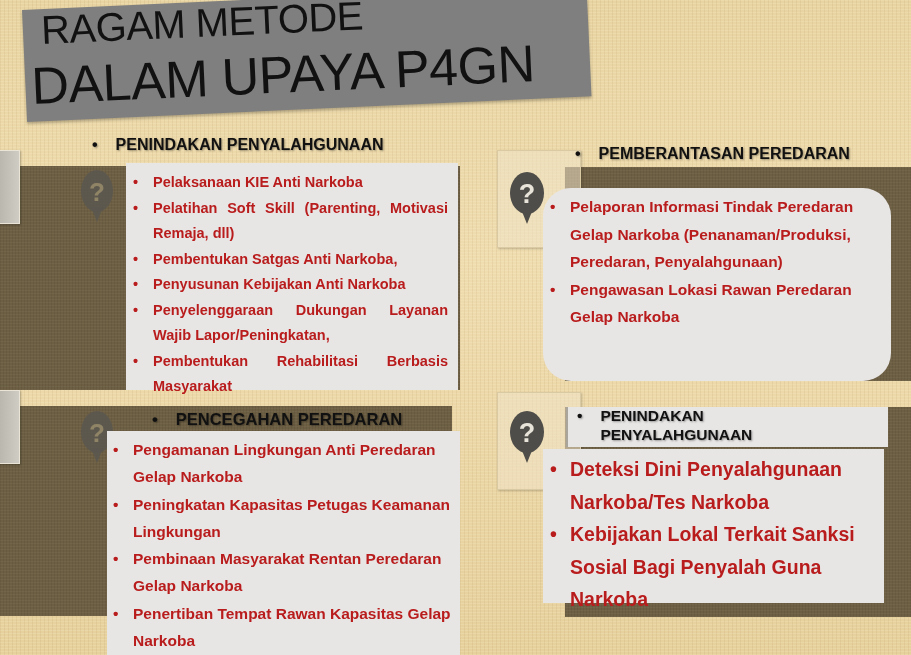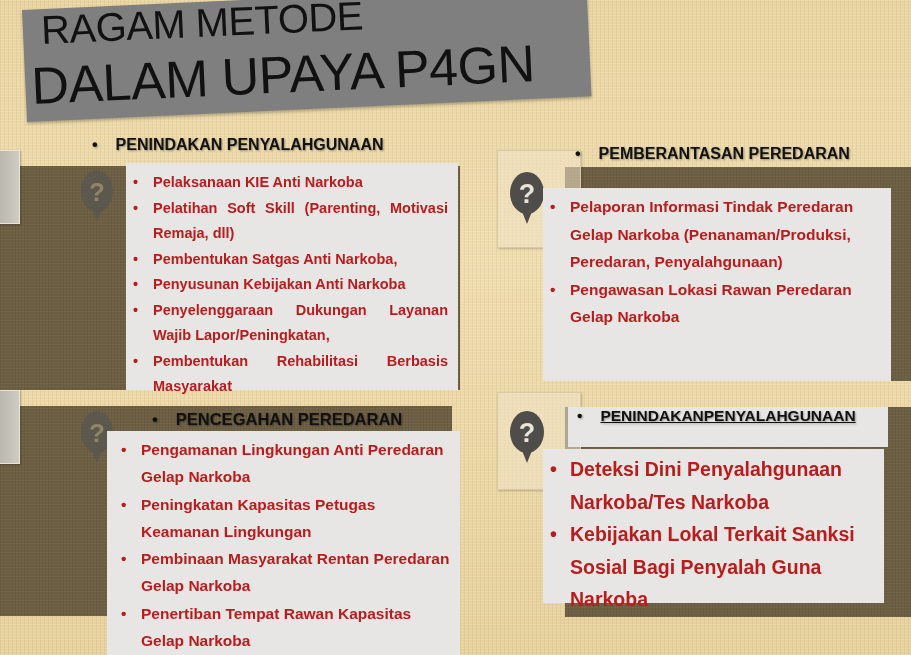--- a/index.html
+++ b/index.html
@@ -105,62 +105,62 @@
   <svg class="qicon" width="36" height="54" viewBox="0 0 36 54">
     <ellipse cx="18" cy="22" rx="17" ry="21" fill="#4f4d49"></ellipse>
     <polygon points="12,38 24,38 18,53" fill="#4f4d49"></polygon>
     <text x="18" y="32" text-anchor="middle" font-family="Liberation Sans, sans-serif" font-weight="bold" font-size="27" fill="#e8e4da">?</text>
   </svg>
 </div>
 <div class="abs section-heading" style="left:575px;top:145px;font-size:16px;">
   <span class="hb">•</span>
     <span>PEMBERANTASAN PEREDARAN</span>
 </div>
-<div class="abs panel" style="left:543px;top:188px;width:348px;height:193px;padding:5px 10px 0 27px;">
+<div class="abs panel" style="left:543px;top:188px;width:348px;height:193px;padding:5px 10px 0 27px;border-radius:28px;">
   <ul class="items" style="font-size:15.5px;line-height:27.5px;">
     <li>Pelaporan Informasi Tindak Peredaran Gelap Narkoba (Penanaman/Produksi, Peredaran, Penyalahgunaan)</li>
     <li>Pengawasan Lokasi Rawan Peredaran Gelap Narkoba</li>
   </ul>
 </div>
 
 <div class="abs band" style="left:0;top:406px;width:452px;height:210px;"></div>
 <div class="abs stub" style="left:-2px;top:390px;width:20px;height:72px;"></div>
 <div class="abs" style="left:80px;top:410px;">
   <svg class="qicon" width="34" height="54" viewBox="0 0 34 54">
     <ellipse cx="17" cy="22" rx="16" ry="21" fill="#5a5750" opacity="0.85"></ellipse>
     <polygon points="11,38 23,38 17,53" fill="#5a5750" opacity="0.85"></polygon>
     <text x="17" y="32" text-anchor="middle" font-family="Liberation Sans, sans-serif" font-weight="bold" font-size="26" fill="#8f8466">?</text>
   </svg>
 </div>
 <div class="abs section-heading" style="left:152px;top:410px;font-size:16.5px;">
   <span class="hb">•</span>
     <span>PENCEGAHAN PEREDARAN</span>
 </div>
 <div class="abs panel" style="left:107px;top:431px;width:353px;height:224px;padding:5px 8px 0 26px;">
-  <ul class="items" style="font-size:15.5px;line-height:27.3px;margin-left:8px;">
+  <ul class="items" style="font-size:15.5px;line-height:27.3px;">
     <li>Pengamanan Lingkungan Anti Peredaran Gelap Narkoba</li>
     <li>Peningkatan Kapasitas Petugas Keamanan Lingkungan</li>
     <li>Pembinaan Masyarakat Rentan Peredaran Gelap Narkoba</li>
     <li>Penertiban Tempat Rawan Kapasitas Gelap Narkoba</li>
   </ul>
 </div>
 
 <div class="abs band" style="left:565px;top:407px;width:346px;height:210px;"></div>
 <div class="abs frame" style="left:497px;top:392px;width:82px;height:96px;"></div>
 <div class="abs" style="left:509px;top:410px;">
   <svg class="qicon" width="36" height="54" viewBox="0 0 36 54">
     <ellipse cx="18" cy="22" rx="17" ry="21" fill="#4f4d49"></ellipse>
     <polygon points="12,38 24,38 18,53" fill="#4f4d49"></polygon>
     <text x="18" y="32" text-anchor="middle" font-family="Liberation Sans, sans-serif" font-weight="bold" font-size="27" fill="#e8e4da">?</text>
   </svg>
 </div>
 <div class="abs panel" style="left:566px;top:407px;width:322px;height:40px;border-left:2px solid #a9a59c;"></div>
 <div class="abs section-heading" style="left:577px;top:406px;font-size:15.5px;line-height:19px;">
   <span class="hb">•</span>
-  <span style="display:flex;flex-direction:row;text-decoration:underline;">
+  <span style="display:flex;flex-direction:column;">
     <span>PENINDAKAN</span>
     <span>PENYALAHGUNAAN</span>
   </span>
 </div>
 <div class="abs panel" style="left:543px;top:449px;width:341px;height:154px;padding:4px 8px 0 27px;">
   <ul class="items" style="font-size:19.5px;line-height:32.5px;">
     <li>Deteksi Dini Penyalahgunaan Narkoba/Tes Narkoba</li>
     <li>Kebijakan Lokal Terkait Sanksi Sosial Bagi Penyalah Guna Narkoba</li>
   </ul>
 </div>

